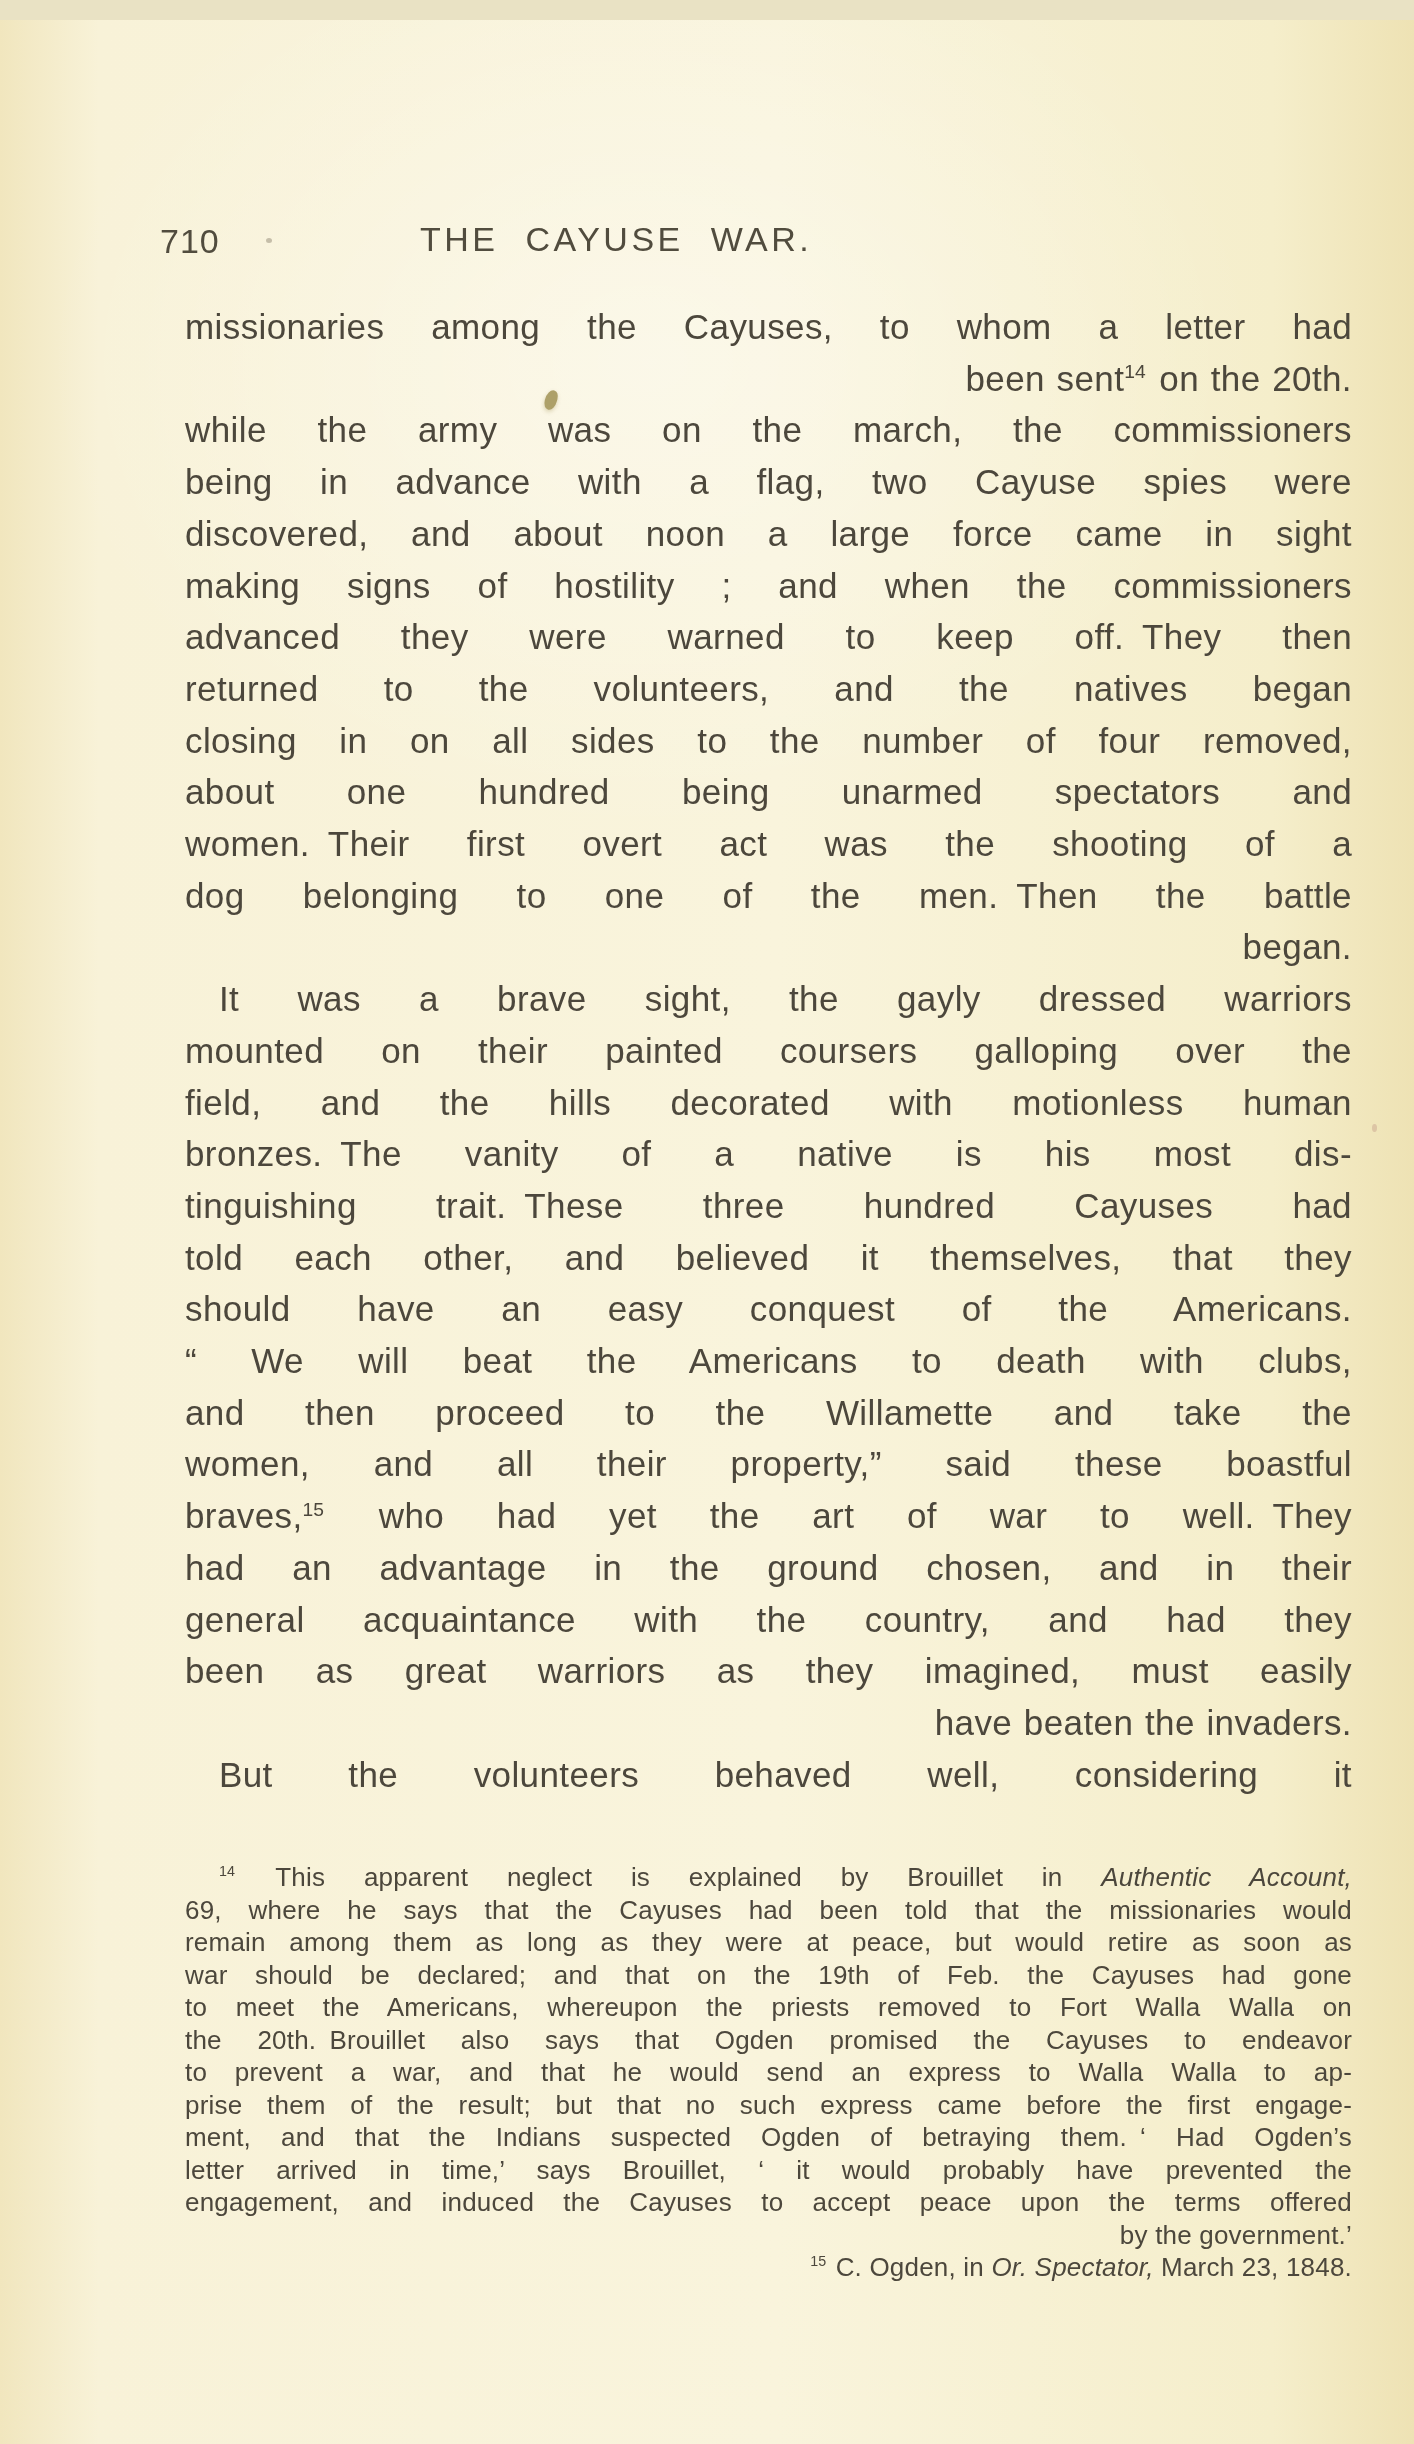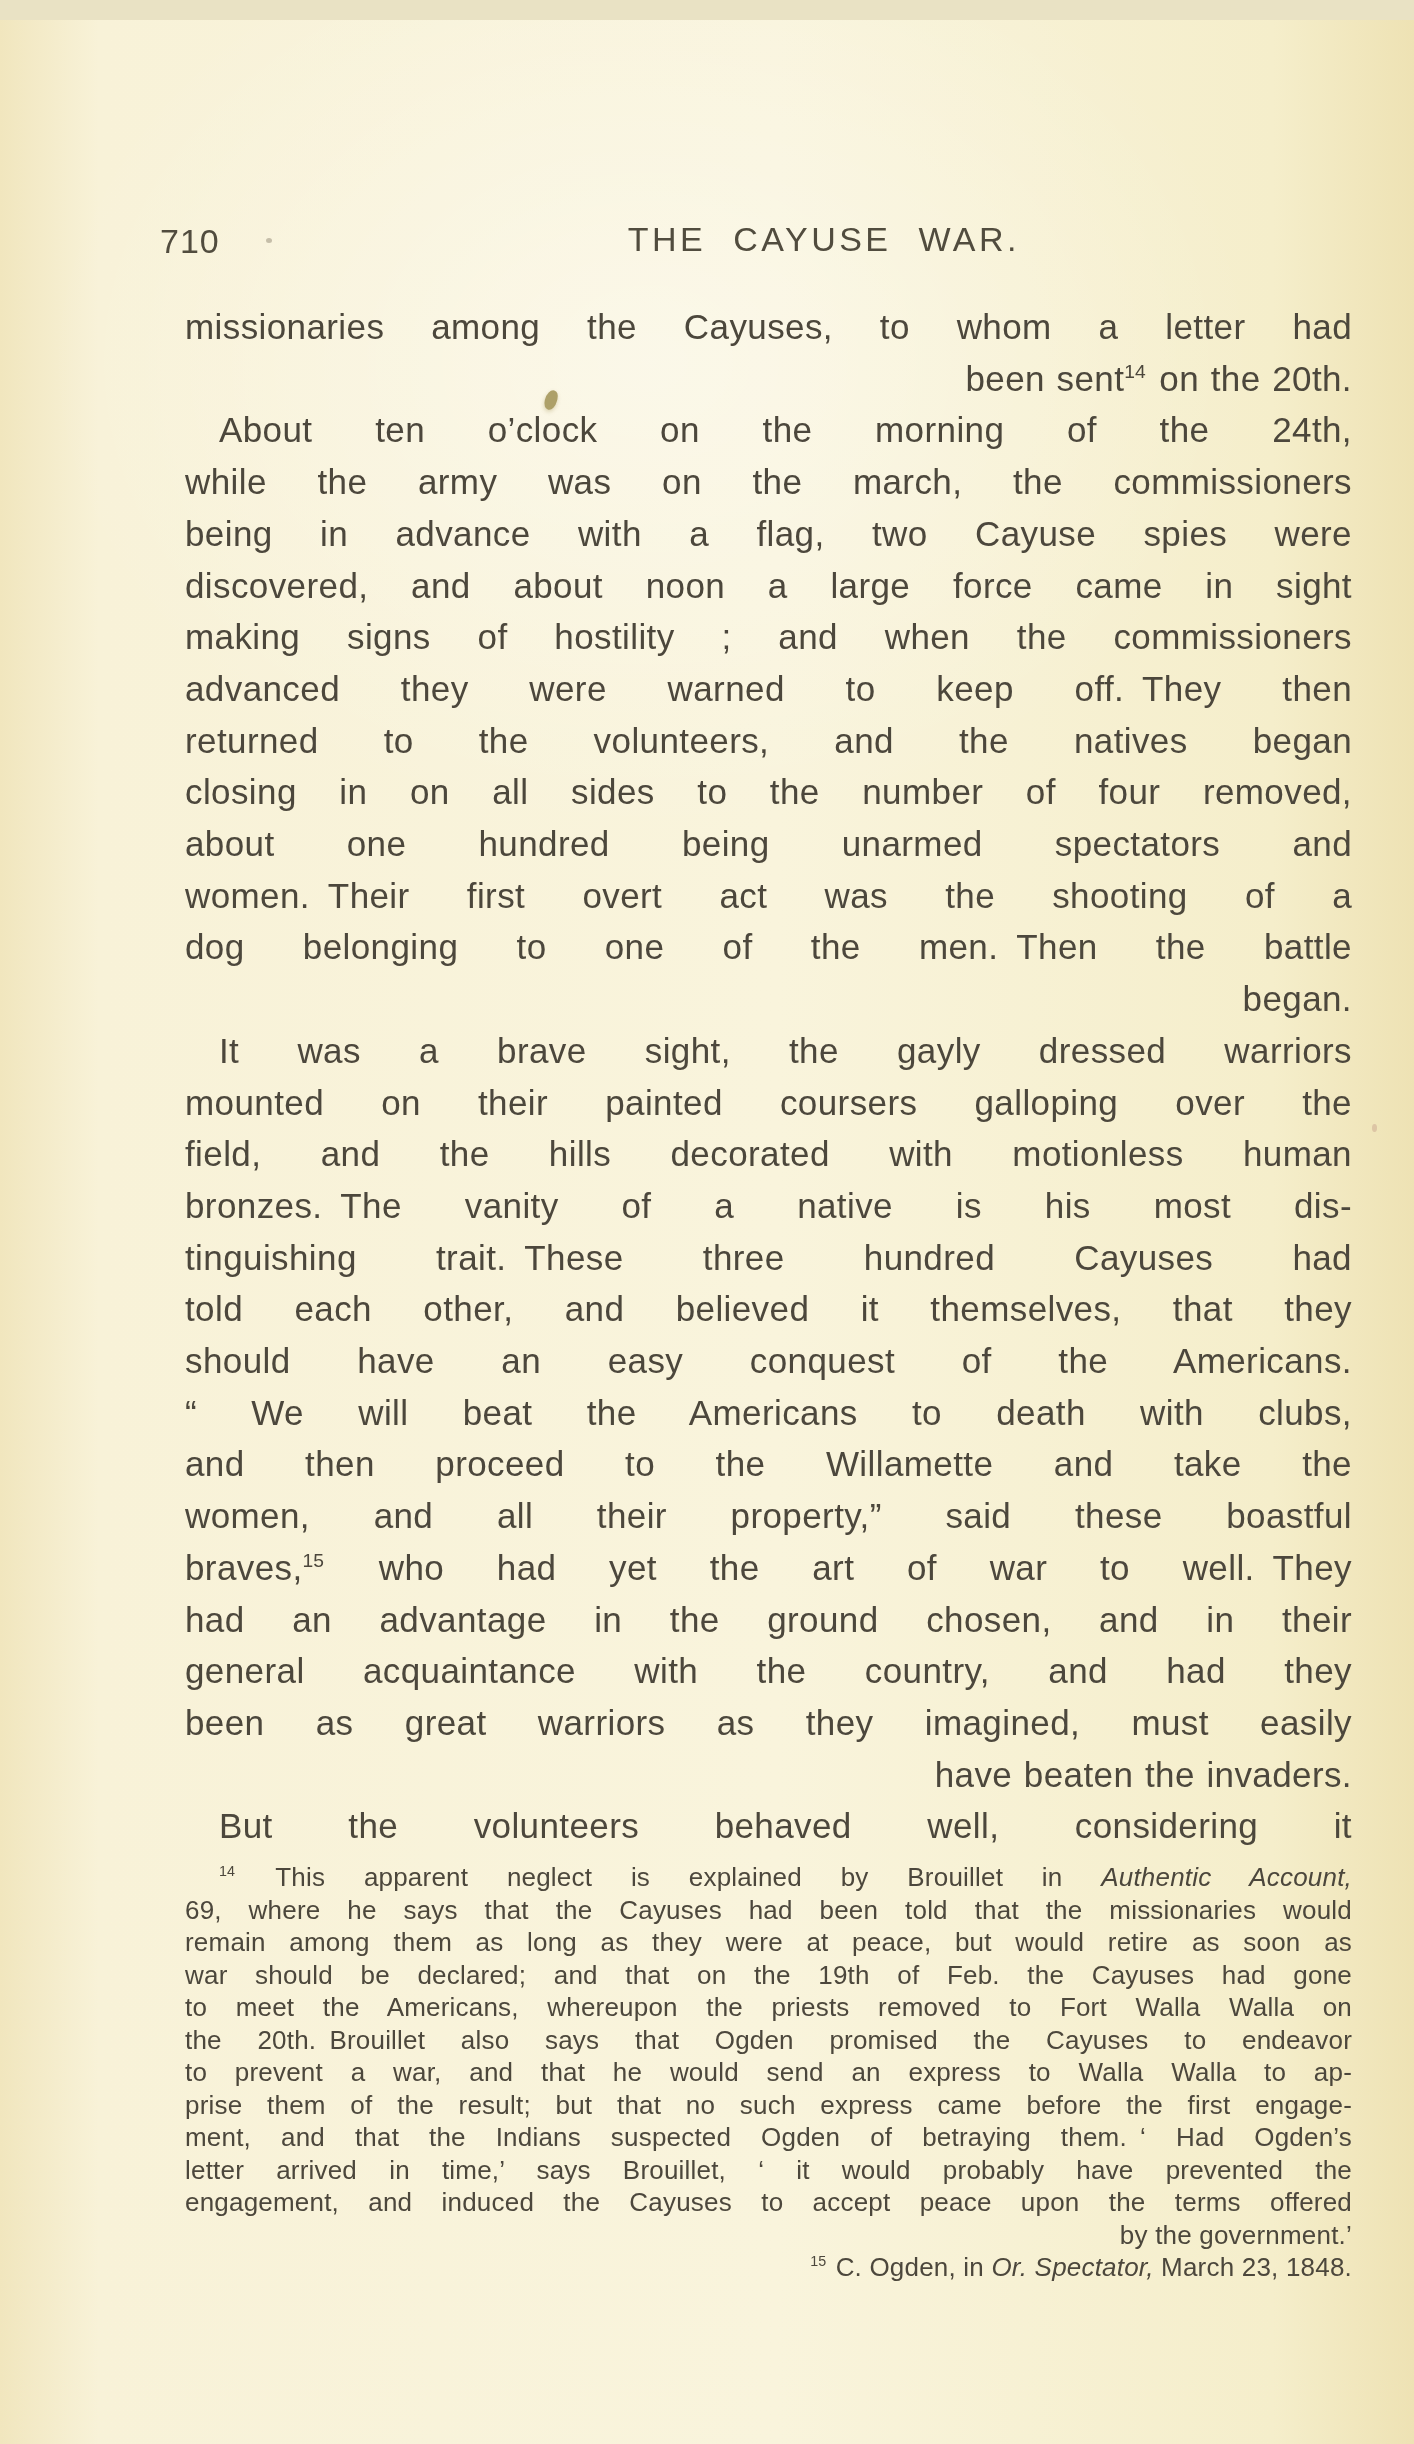--- a/index.html
+++ b/index.html
@@ -14,21 +14,21 @@
     color:#4c473c;
     font-family:Liberation Sans, sans-serif;
     margin-top:20px;
   }
   .folio{
     position:absolute;left:160px;top:202px;
     font-size:34px;letter-spacing:1px;color:#514c3e;
   }
   .running-head{
     position:absolute;left:420px;top:200px;width:600px;
-    text-align:right;font-size:34px;letter-spacing:3.5px;word-spacing:14px;
+    text-align:left;font-size:34px;letter-spacing:3.5px;word-spacing:14px;
     color:#514c3e;
   }
   .body-text{
     position:absolute;left:185px;top:281px;width:1167px;
     font-size:35px;line-height:51.7px;letter-spacing:0.4px;word-spacing:1.5px;
   }
   .footnotes{
     position:absolute;left:185px;top:1841px;width:1167px;
     font-size:26px;line-height:32.5px;letter-spacing:0.2px;
   }
@@ -59,21 +59,20 @@
 </style>
 </head>
 <body>
 
 <div class="page">
   <div class="folio">710</div>
   <div class="running-head">THE CAYUSE WAR.</div>
   <div class="body-text">
       <div class="bl j"><span>missionaries among the Cayuses, to whom a letter had</span></div>
       <div class="bl nj"><span>been sent</span><span class="sup">14</span><span> on the 20th.</span></div>
-      <div class="bl j in"><span>About ten o’clock on the morning of the 24th,</span></div>
       <div class="bl j"><span>while the army was on the march, the commissioners</span></div>
       <div class="bl j"><span>being in advance with a flag, two Cayuse spies were</span></div>
       <div class="bl j"><span>discovered, and about noon a large force came in sight</span></div>
       <div class="bl j"><span>making signs of hostility ; and when the commissioners</span></div>
       <div class="bl j"><span>advanced they were warned to keep off. They then</span></div>
       <div class="bl j"><span>returned to the volunteers, and the natives began</span></div>
       <div class="bl j"><span>closing in on all sides to the number of four removed,</span></div>
       <div class="bl j"><span>about one hundred being unarmed spectators and</span></div>
       <div class="bl j"><span>women. Their first overt act was the shooting of a</span></div>
       <div class="bl j"><span>dog belonging to one of the men. Then the battle</span></div>

